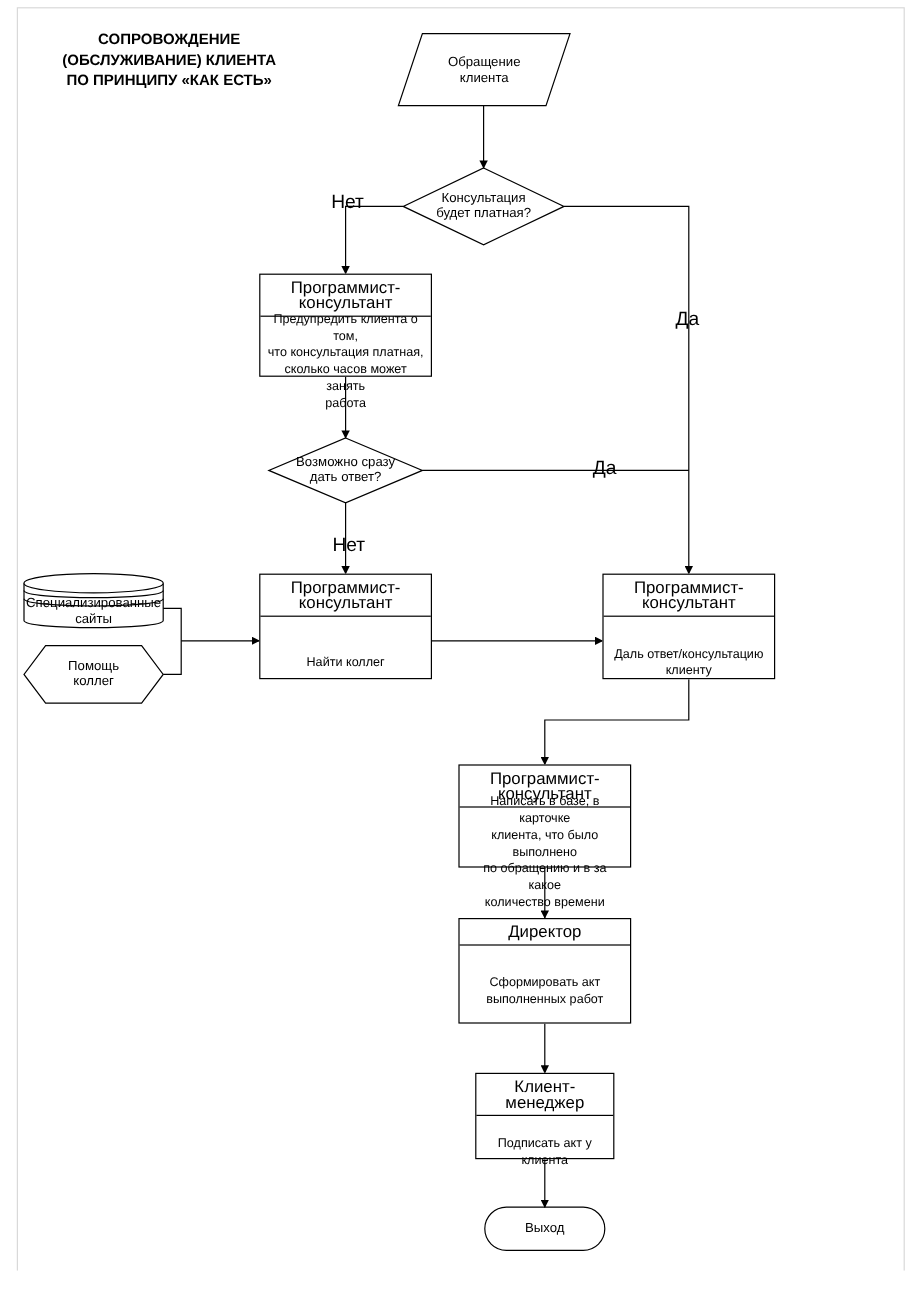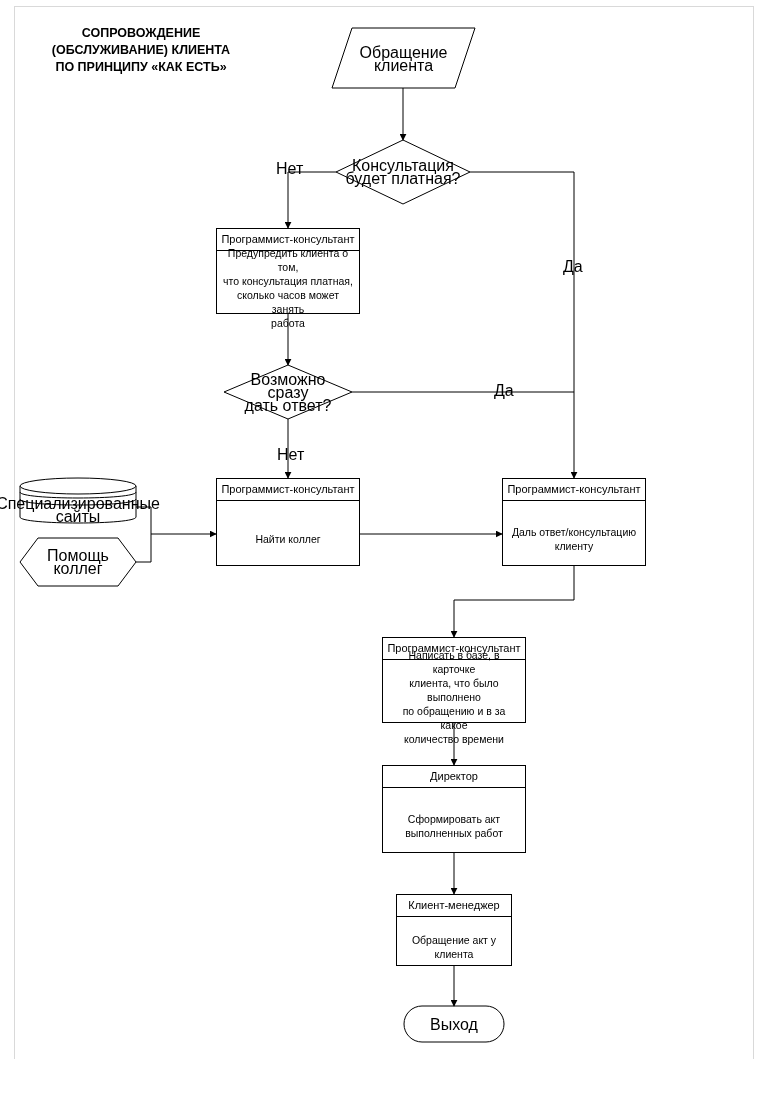--- a/index.html
+++ b/index.html
@@ -45,21 +45,21 @@
     box-sizing: border-box;
     border: 1px solid #000;
     background: #fff;
     font-size: 10.5px;
     color: #000;
   }
   .node .hdr {
     border-bottom: 1px solid #000;
     text-align: center;
     padding: 4px 2px;
-    font-size: 11px;
+    font-size: 14px;
     line-height: 13px;
   }
   .node .body {
     display: flex;
     align-items: center;
     justify-content: center;
     text-align: center;
     padding: 6px 6px;
     line-height: 14px;
     height: calc(100% - 22px);
@@ -72,21 +72,21 @@
     left: 0;
     top: 0;
     width: 768px;
     height: 1095px;
     pointer-events: none;
   }
 
   .shape-label {
     position: absolute;
     text-align: center;
-    font-size: 16px;
+    font-size: 11px;
     line-height: 13px;
     color: #000;
     display: flex;
     align-items: center;
     justify-content: center;
   }
   .edge-label {
     position: absolute;
     font-size: 16px;
     color: #000;
@@ -207,21 +207,21 @@
     <div class="hdr">Директор</div>
     <div class="body">
       <span style="white-space:pre-line;">Сформировать акт
 выполненных работ</span>
     </div>
   </div>
 
   <div class="node" style="left:396px; top:894px; width:116px; height:72px;">
     <div class="hdr">Клиент-менеджер</div>
     <div class="body">
-      <span style="white-space:pre-line;">Обращение акт у
+      <span style="white-space:pre-line;">Подписать акт у
 клиента</span>
     </div>
   </div>
 
   <div class="edge-label" style="left:276px; top:160px;">Нет</div>
   <div class="edge-label" style="left:563px; top:258px;">Да</div>
   <div class="edge-label" style="left:494px; top:382px;">Да</div>
   <div class="edge-label" style="left:277px; top:446px;">Нет</div>
 
 </div>

